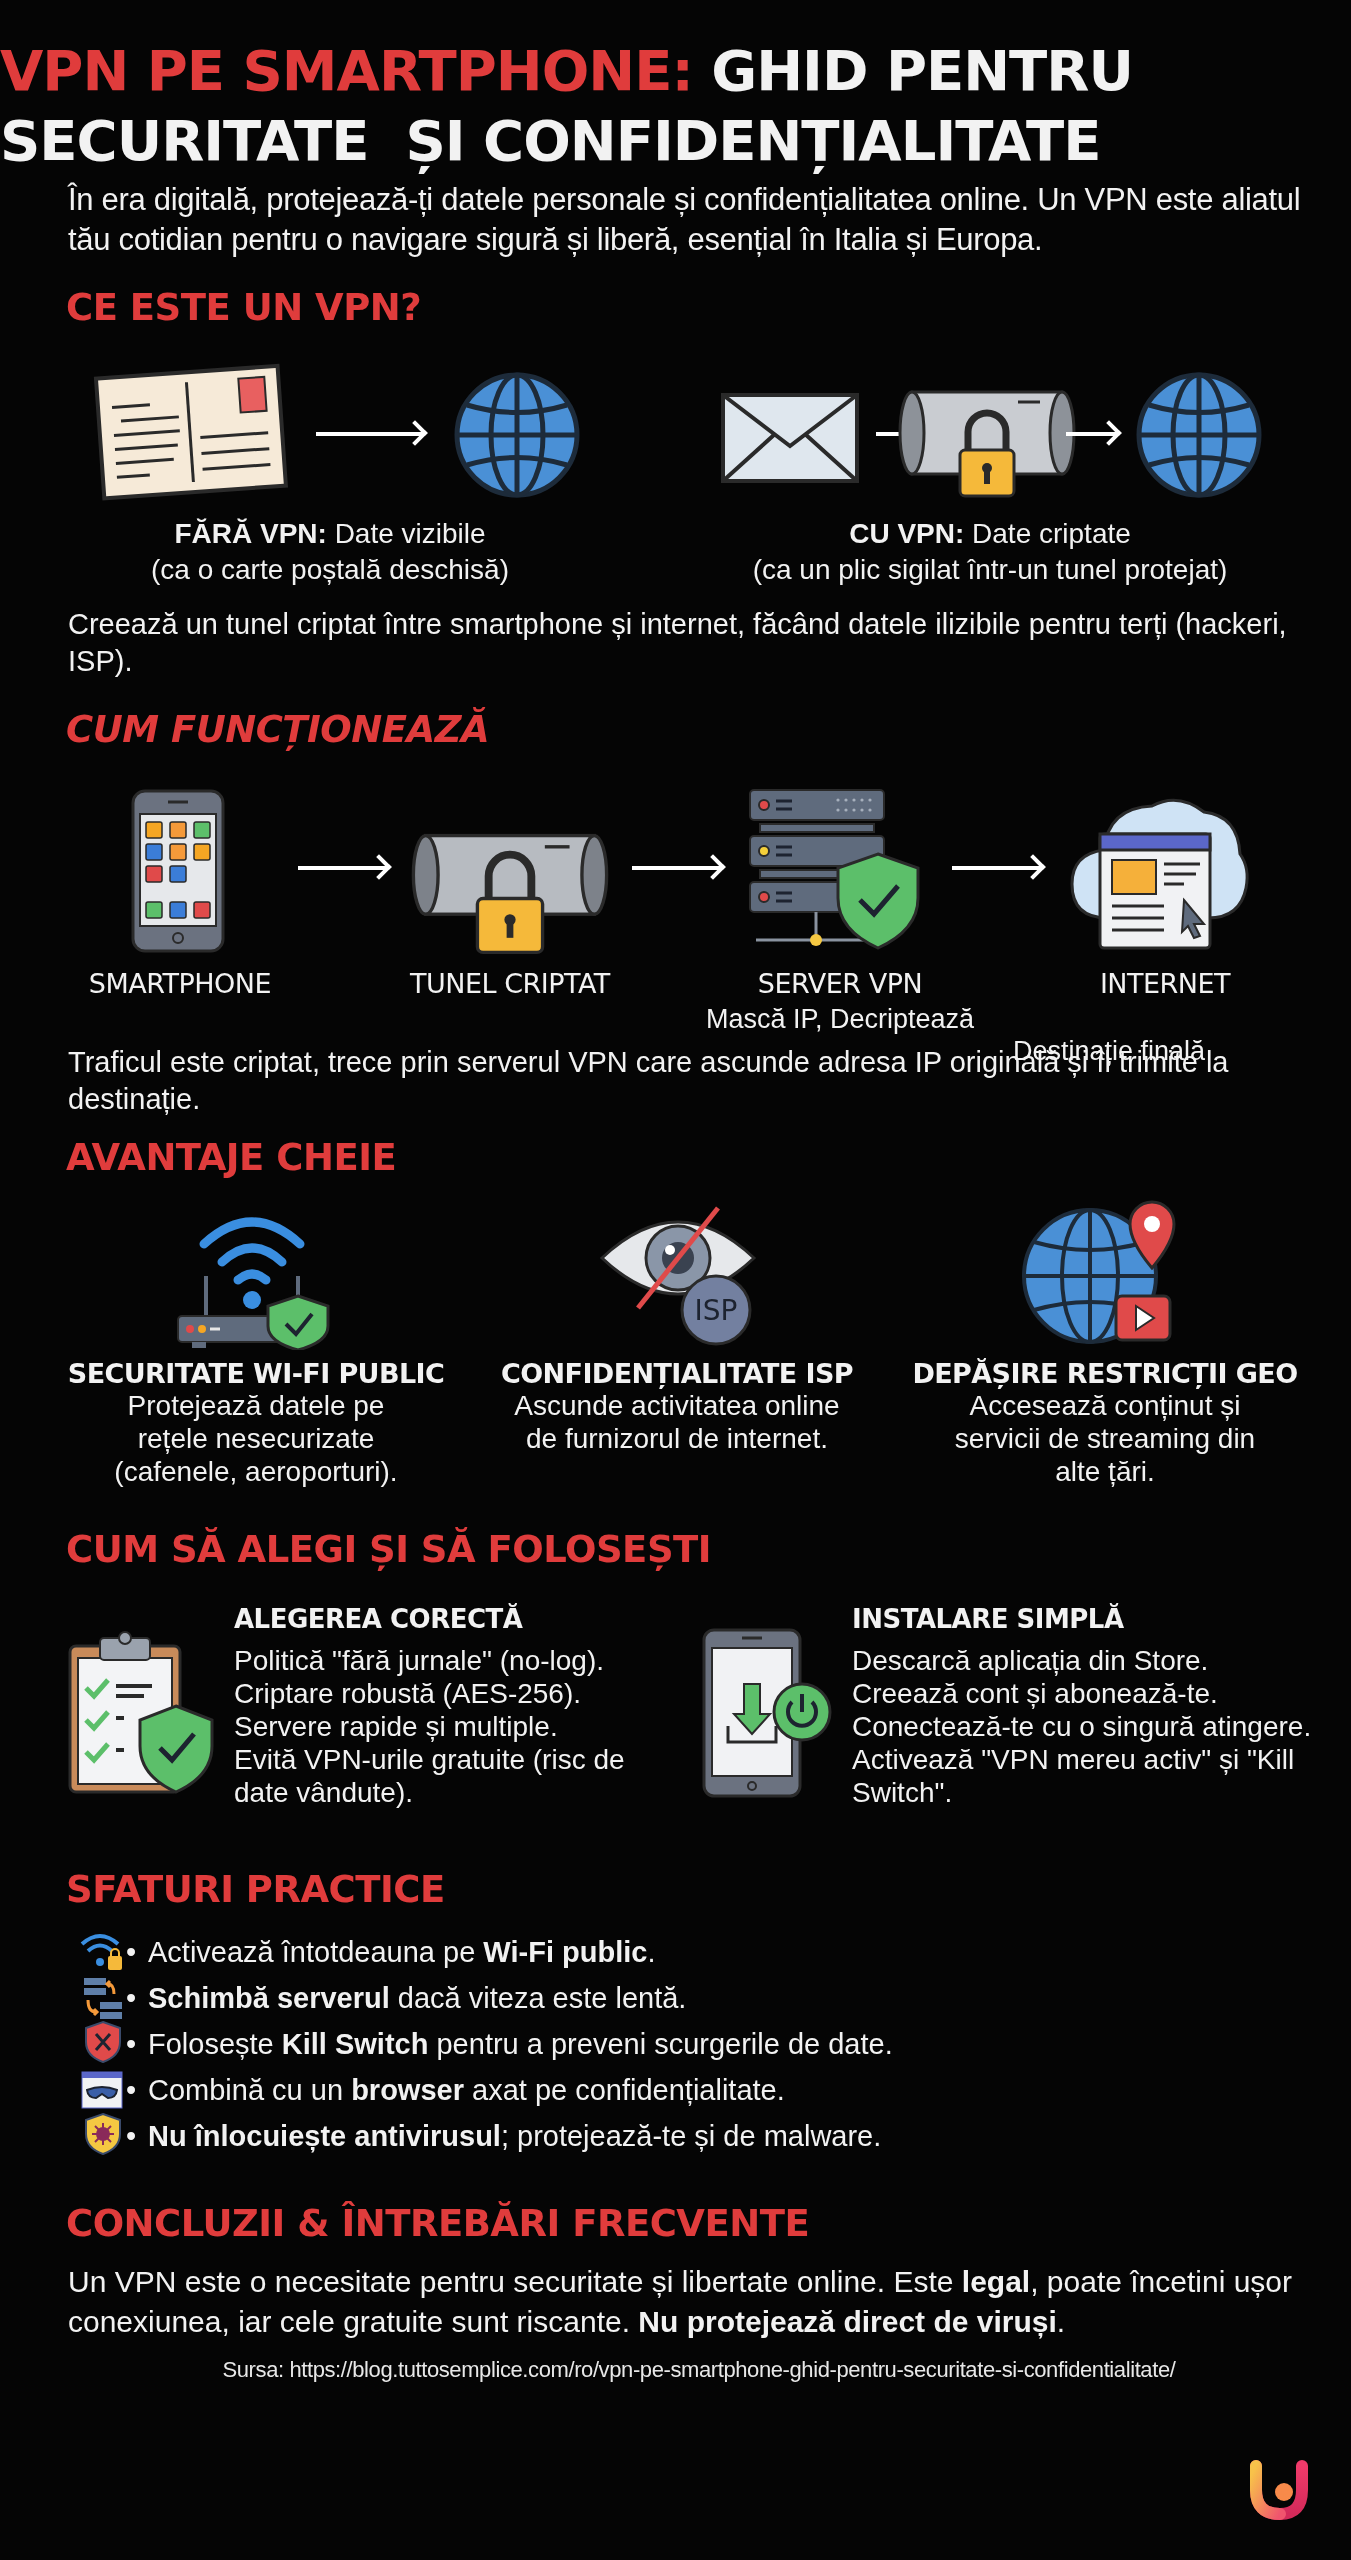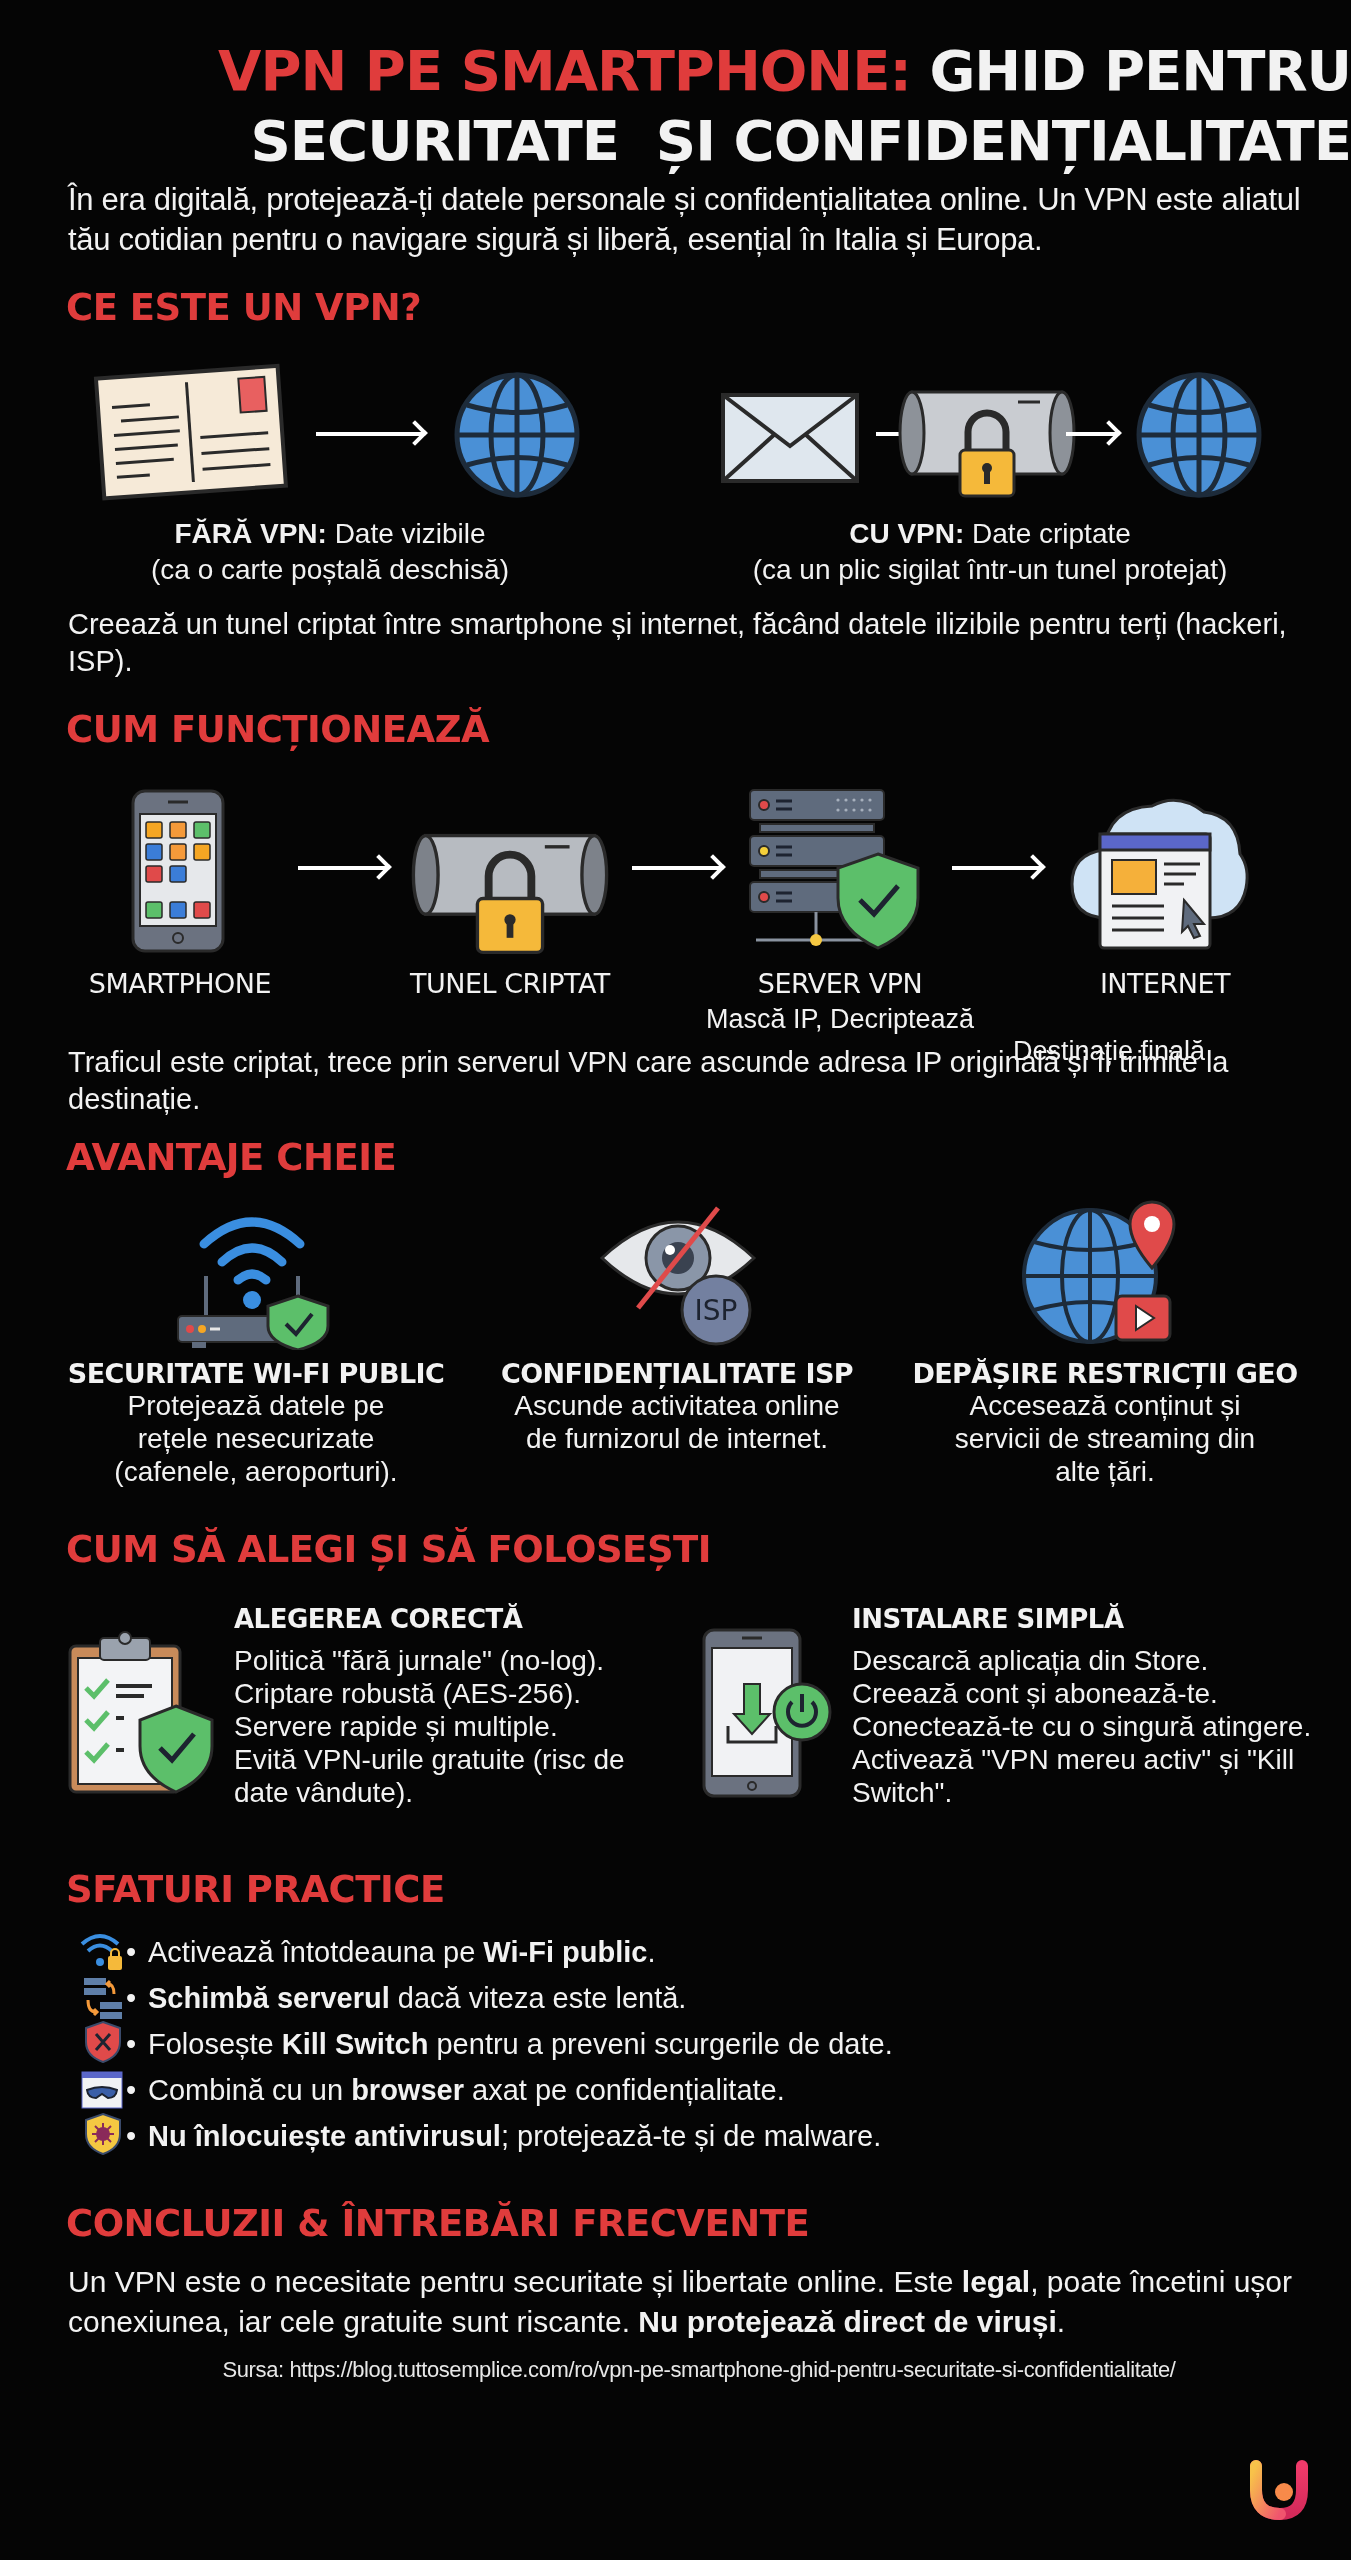--- a/index.html
+++ b/index.html
@@ -4,21 +4,21 @@
 <style>
   * { box-sizing: border-box; margin: 0; padding: 0; }
   html, body { background: #050505; }
   body {
     width: 1351px; height: 2560px; overflow: hidden;
     font-family: "Liberation Sans", "DejaVu Sans", sans-serif;
     color: #f2f2f2; position: relative;
   }
   .red { color: #e03c3c; }
   .title {
-    position: absolute; left: 0; top: 36px; width: 1351px; text-align: right;
+    position: absolute; left: 0; top: 36px; width: 1351px; text-align: left;
     font-family: "DejaVu Sans", sans-serif; font-weight: bold;
     font-size: 56px; line-height: 70px; letter-spacing: -1px;
   }
   .intro {
     position: absolute; left: 68px; top: 180px; width: 1240px;
     font-size: 31px; line-height: 40px; letter-spacing: -0.3px;
   }
   .h2 {
     position: absolute; left: 66px;
     font-family: "DejaVu Sans", sans-serif; font-weight: bold;
@@ -112,21 +112,21 @@
 <div class="abs cap" style="left:70px;top:516px;width:520px;">
   <div><b>FĂRĂ VPN:</b><span> Date vizibile</span></div>
   <div>(ca o carte poștală deschisă)</div>
 </div>
 <div class="abs cap" style="left:690px;top:516px;width:600px;">
   <div><b>CU VPN:</b><span> Date criptate</span></div>
   <div>(ca un plic sigilat într-un tunel protejat)</div>
 </div>
 <div class="para" style="top:606px;">Creează un tunel criptat între smartphone și internet, făcând datele ilizibile pentru terți (hackeri, ISP).</div>
 
-<div class="h2" style="top:708px;">CUM FUNCȚIONEAZĂ</div>
+<div class="h2" style="top:708px;font-style:italic;">CUM FUNCȚIONEAZĂ</div>
 
 <svg class="abs" style="left:130px;top:788px;" width="96" height="166" viewBox="0 0 96 166">
   <rect x="3" y="3" width="90" height="160" rx="12" fill="#6b7280" stroke="#2a2a2a" stroke-width="3"></rect>
   <rect x="10" y="26" width="76" height="112" fill="#e6e8eb" stroke="#2a2a2a" stroke-width="2"></rect>
   <line x1="38" y1="14" x2="58" y2="14" stroke="#2a2a2a" stroke-width="3"></line>
   <circle cx="48" cy="150" r="5" fill="none" stroke="#2a2a2a" stroke-width="2"></circle>
   <g stroke="#2a2a2a" stroke-width="1.5">
     <rect x="16" y="34" width="16" height="16" rx="2" fill="#f5a623"></rect>
       <rect x="40" y="34" width="16" height="16" rx="2" fill="#f59a3a"></rect>
       <rect x="64" y="34" width="16" height="16" rx="2" fill="#5cbf6a"></rect>

